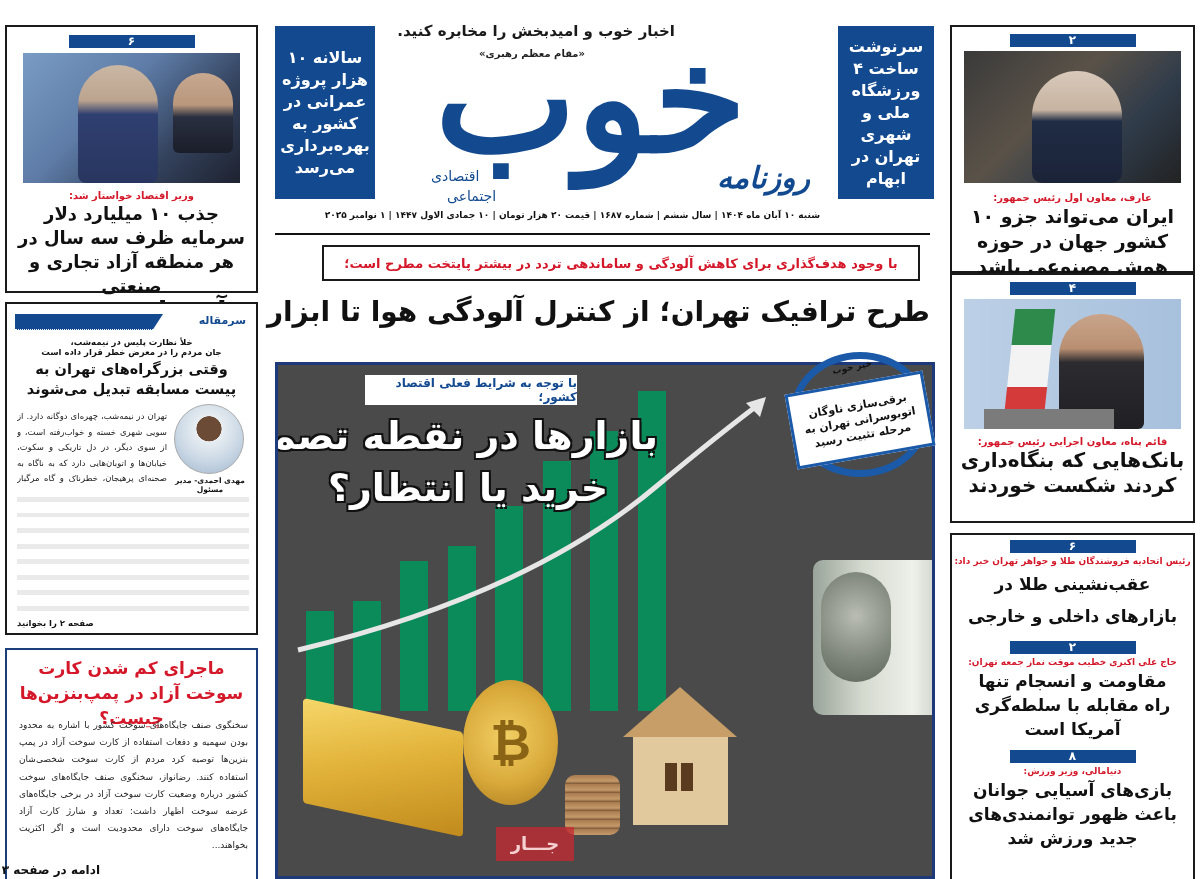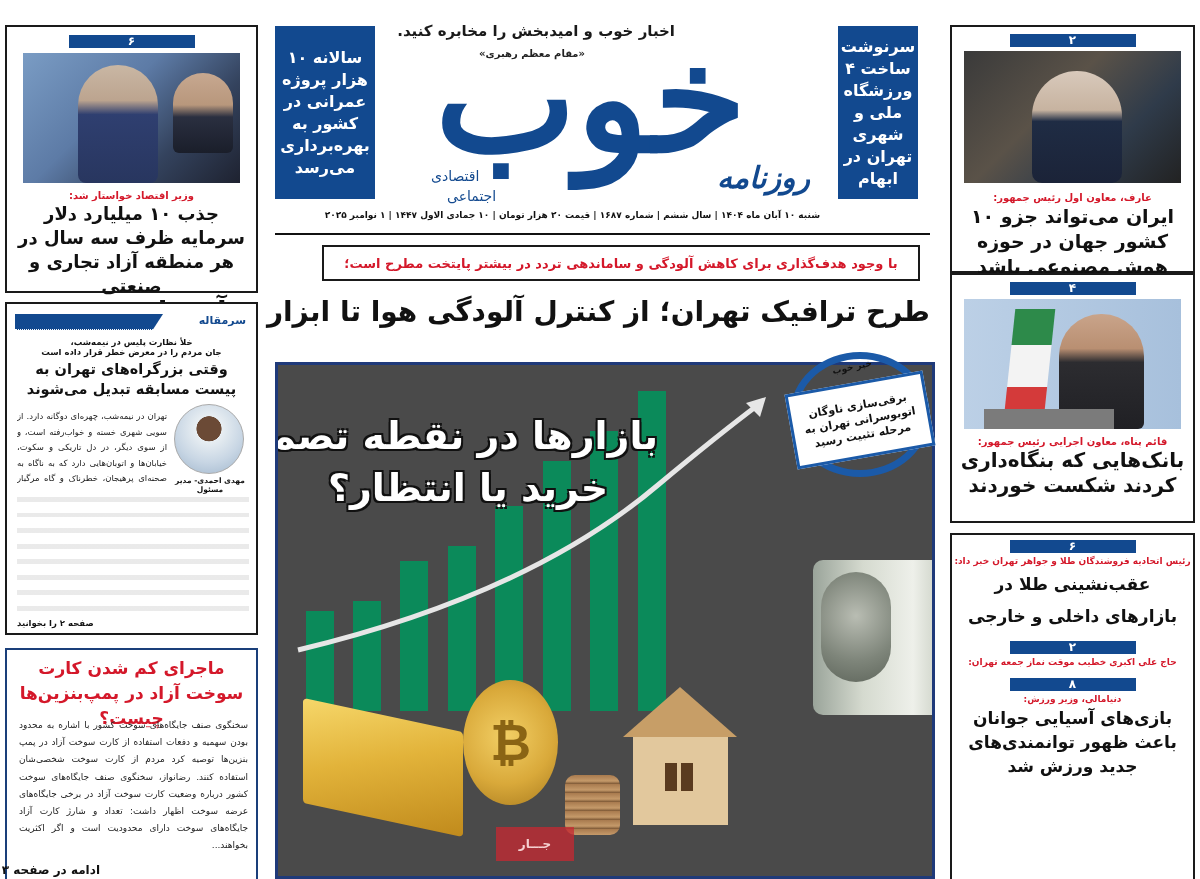--- a/index.html
+++ b/index.html
@@ -28,21 +28,21 @@
 <div class="abs" style="left:395px; top:10px; width:420px; height:200px;">
   <div class="abs" style="right:140px; top:12px; font-size:15px; font-weight:bold; color:#1a1a1a; white-space:nowrap;">اخبار خوب و امیدبخش را مخابره کنید.</div>
   <div class="abs" style="right:230px; top:38px; font-size:10px; font-weight:bold; color:#222; white-space:nowrap;">«مقام معظم رهبری»</div>
   <div class="abs" style="left:40px; top:10px; font-size:150px; line-height:160px; font-weight:bold; color:#12498f; font-family:Liberation Serif, serif; letter-spacing:-6px;">خوب</div>
   <div class="abs" style="right:5px; top:150px; font-size:30px; font-weight:bold; font-style:italic; color:#12498f; white-space:nowrap;">روزنامه</div>
   <div class="abs" style="left:36px; top:158px; font-size:14px; color:#12498f; letter-spacing:2px;">اقتصادی</div>
   <div class="abs" style="left:52px; top:178px; font-size:14px; color:#12498f; letter-spacing:2px;">اجتماعی</div>
 </div>
 <div class="abs" style="left:380px; top:210px; width:440px; text-align:center; font-size:9px; font-weight:bold; white-space:nowrap; color:#111;">شنبه ۱۰ آبان ماه ۱۴۰۴ | سال ششم | شماره ۱۶۸۷ | قیمت ۲۰ هزار تومان | ۱۰ جمادی الاول ۱۴۴۷ | ۱ نوامبر ۲۰۲۵</div>
 
-<div class="abs blue-box" style="left:838px; top:26px; width:80px; height:173px;">
+<div class="abs blue-box" style="left:838px; top:26px; width:96px; height:173px;">
   <span style="padding:4px;">سرنوشت ساخت ۴ ورزشگاه ملی و شهری تهران در ابهام</span>
 </div>
 <div class="abs blue-box" style="left:275px; top:26px; width:100px; height:173px;">
   <span style="padding:4px;">سالانه ۱۰ هزار پروژه عمرانی در کشور به بهره‌برداری می‌رسد</span>
 </div>
 <div class="abs" style="left:275px; top:233px; width:655px; height:2px; background:#111;"></div>
 
 <div class="abs boxed" style="left:950px; top:25px; width:245px; height:248px;">
   <div class="num-bar" style="margin:7px auto 0; width:126px;">۲</div>
   <div class="photo" style="margin:4px auto 0; width:217px; height:132px; background:linear-gradient(135deg,#3a3a3a 0%,#5a5248 40%,#2f3b4a 70%,#222 100%);">
@@ -76,39 +76,42 @@
   <div class="abs" style="left:217px; bottom:165px; width:28px; height:205px; background:#0b8a5a;"></div>
   <div class="abs" style="left:265px; bottom:165px; width:28px; height:250px; background:#0b8a5a;"></div>
   <div class="abs" style="left:312px; bottom:165px; width:28px; height:280px; background:#0b8a5a;"></div>
   <div class="abs" style="left:360px; bottom:165px; width:28px; height:320px; background:#0b8a5a;"></div>
 
   <svg class="abs" style="left:0; top:0;" width="660" height="517" viewBox="0 0 660 517">
     <path d="M20 285 Q 250 230 380 120 Q 440 70 480 40" stroke="#e6e6e6" stroke-width="5" fill="none"></path>
     <polygon points="488,32 468,38 482,52" fill="#e6e6e6"></polygon>
   </svg>
 
+  <div class="abs" style="left:87px; top:10px; width:212px; height:30px; background:#fff; display:flex; align-items:center; justify-content:center;">
+    <span style="color:#12498f; font-weight:bold; font-size:12px;">با توجه به شرایط فعلی اقتصاد کشور؛</span>
+  </div>
   <div class="abs" style="left:0; top:48px; width:380px; text-align:center; color:#fff; font-weight:bold; font-size:38px; line-height:46px; text-shadow:2px 2px 0 #111, -2px -2px 0 #111, 2px -2px 0 #111, -2px 2px 0 #111; white-space:nowrap;">بازارها در نقطه تصمیم؛</div>
   <div class="abs" style="left:40px; top:100px; width:300px; text-align:center; color:#fff; font-weight:bold; font-size:38px; line-height:46px; text-shadow:2px 2px 0 #111, -2px -2px 0 #111, 2px -2px 0 #111, -2px 2px 0 #111; white-space:nowrap;">خرید یا انتظار؟</div>
 
   <div class="abs" style="left:535px; top:195px; width:125px; height:155px; background:linear-gradient(90deg,#9aa49a 0%,#d5dacf 40%,#eef0ea 80%,#cfd4c9 100%); border-radius:10px 0 0 10px;">
     <div class="abs" style="left:8px; top:12px; width:70px; height:110px; border-radius:35px; background:radial-gradient(circle at 50% 40%,#b9bdb3 0%,#7e857a 60%,#5f665c 100%);"></div>
   </div>
 
   <div class="abs" style="left:25px; top:350px; width:160px; height:105px; background:linear-gradient(160deg,#f6d76a 0%,#e2b33a 45%,#c08a1c 100%); transform:skewY(12deg); border-radius:4px;"></div>
 
   <div class="abs" style="left:185px; top:315px; width:95px; height:125px; border-radius:50%; background:radial-gradient(circle at 45% 45%,#f2cf65 0%,#d9a93a 55%,#a87a1e 100%); display:flex; align-items:center; justify-content:center; font-size:50px; font-weight:bold; color:#8a6414;">₿</div>
 
   <div class="abs" style="left:287px; top:410px; width:55px; height:60px; border-radius:10px; background:repeating-linear-gradient(180deg,#a87a4e 0px,#c59a6a 6px,#7a5533 9px);"></div>
 
   <div class="abs" style="left:355px; top:370px; width:95px; height:90px; background:#e2c89d;">
     <div class="abs" style="left:32px; top:28px; width:28px; height:28px; background:repeating-linear-gradient(90deg,#5a3b1f 0 12px,transparent 12px 16px), #e2c89d;"></div>
   </div>
   <div class="abs" style="left:345px; top:322px; width:0; height:0; border-left:57px solid transparent; border-right:57px solid transparent; border-bottom:50px solid #c79e67;"></div>
 
-  <div class="abs" style="left:218px; top:462px; width:78px; height:34px; background:rgba(200,40,50,0.75); color:#f5d0d0; font-weight:bold; font-size:12px; text-align:center; line-height:34px;">جـــار</div>
+  <div class="abs" style="left:218px; top:462px; width:78px; height:34px; background:rgba(200,40,50,0.75); color:#f5d0d0; font-weight:bold; font-size:18px; text-align:center; line-height:34px;">جـــار</div>
 </div>
 
 <div class="abs" style="left:790px; top:352px; width:140px; height:125px; border-radius:50%; border:7px solid #1b5aa8; background:transparent;">
 </div>
 <div class="abs" style="left:790px; top:382px; width:140px; height:76px; background:#fff; border:3px solid #1b5aa8; transform:rotate(-10deg); display:flex; align-items:center; justify-content:center; text-align:center;">
   <span style="font-size:11px; font-weight:bold; line-height:15px; padding:2px 6px; color:#111;">برقی‌سازی ناوگان اتوبوسرانی تهران به مرحله تثبیت رسید</span>
 </div>
 <div class="abs" style="left:832px; top:362px; font-size:9px; font-weight:bold; color:#111; transform:rotate(-12deg); white-space:nowrap;">خبر خوب</div>
 
 <div class="abs boxed" style="left:5px; top:302px; width:253px; height:333px;">
@@ -143,19 +146,20 @@
 
 <div class="abs boxed" style="left:950px; top:533px; width:245px; height:346px; border-bottom:none;">
   <div style="padding-top:5px;">
     <div class="num-bar" style="margin:0 auto; width:126px;">۶</div>
     <div class="kicker" style="font-size:9px; margin-top:2px;">رئیس اتحادیه فروشندگان طلا و جواهر تهران خبر داد:</div>
     <div class="headline" style="font-size:17px; line-height:32px; padding:0 12px;">عقب‌نشینی طلا در بازارهای داخلی و خارجی</div>
   </div>
   <div style="padding-top:9px;">
     <div class="num-bar" style="margin:0 auto; width:126px;">۲</div>
     <div class="kicker" style="font-size:9px; margin-top:2px;">حاج علی اکبری خطیب موقت نماز جمعه تهران:</div>
+    <div class="headline" style="font-size:17px; line-height:24px; padding:0 12px;">مقاومت و انسجام تنها راه مقابله با سلطه‌گری آمریکا است</div>
   </div>
   <div style="padding-top:9px;">
     <div class="num-bar" style="margin:0 auto; width:126px;">۸</div>
     <div class="kicker" style="font-size:9px; margin-top:2px;">دنیامالی، وزیر ورزش:</div>
     <div class="headline" style="font-size:17px; line-height:24px; padding:0 12px;">بازی‌های آسیایی جوانان باعث ظهور توانمندی‌های جدید ورزش شد</div>
   </div>
 </div>
 
 </body></html>

